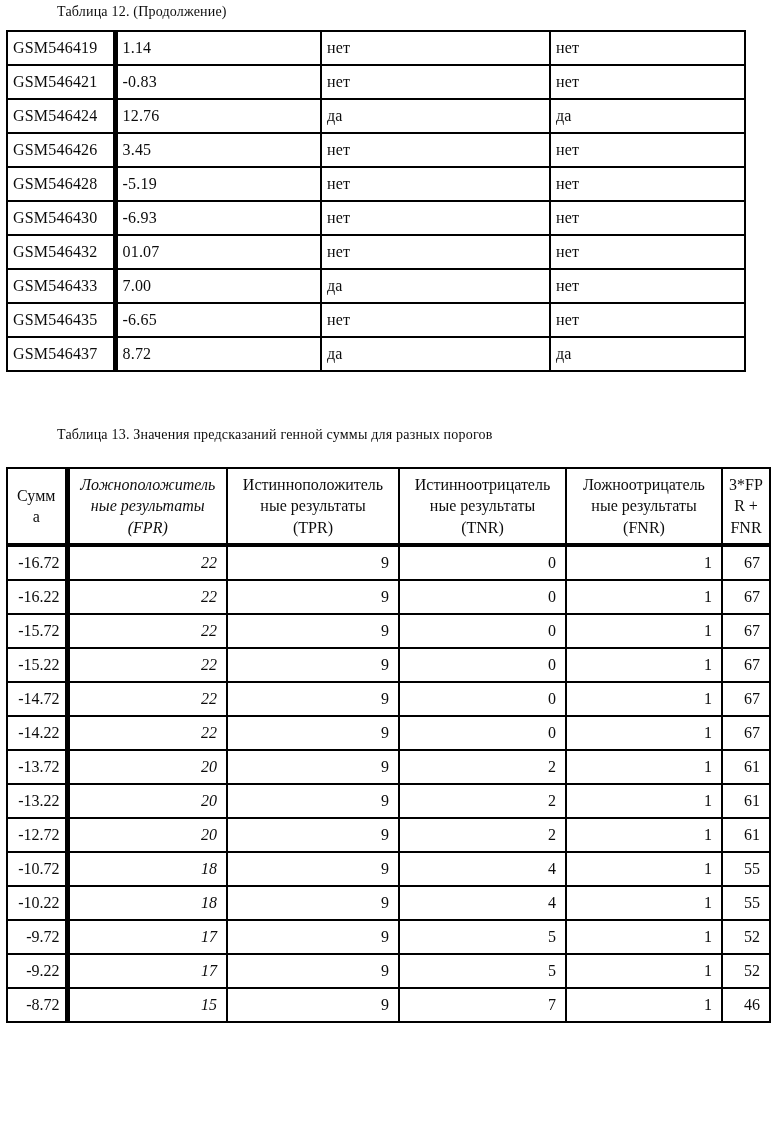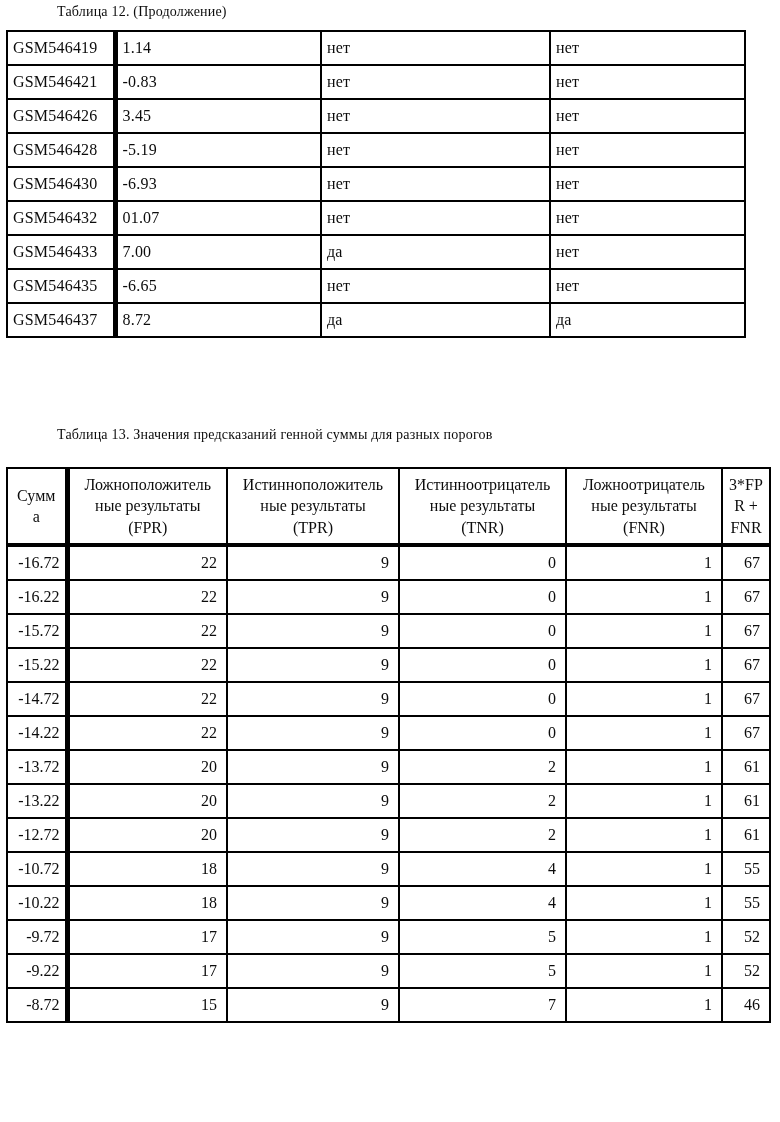--- a/index.html
+++ b/index.html
@@ -55,21 +55,21 @@
     padding: 0 2px;
     border-bottom-width: 4px;
   }
   #t13 td {
     height: 32px;
     text-align: right;
     vertical-align: middle;
     padding: 0 9px 0 2px;
   }
   #t13 td:nth-child(1) { padding-right: 5px; }
-  #t13 th:nth-child(2), #t13 td:nth-child(2) { border-left-width: 5px; }
+  #t13 th:nth-child(2), #t13 td:nth-child(2) { border-left-width: 5px; font-style: italic; }
 </style>
 </head>
 <body>
 
 <div class="t-title" id="title12">Таблица 12. (Продолжение)</div>
 
 <table id="t12">
   <colgroup>
     <col style="width:108px">
     <col style="width:206px">
@@ -81,20 +81,26 @@
         <td>GSM546419</td>
         <td>1.14</td>
         <td>нет</td>
         <td>нет</td>
       </tr>
       <tr>
         <td>GSM546421</td>
         <td>-0.83</td>
         <td>нет</td>
         <td>нет</td>
+      </tr>
+      <tr>
+        <td>GSM546424</td>
+        <td>12.76</td>
+        <td>да</td>
+        <td>да</td>
       </tr>
       <tr>
         <td>GSM546426</td>
         <td>3.45</td>
         <td>нет</td>
         <td>нет</td>
       </tr>
       <tr>
         <td>GSM546428</td>
         <td>-5.19</td>

